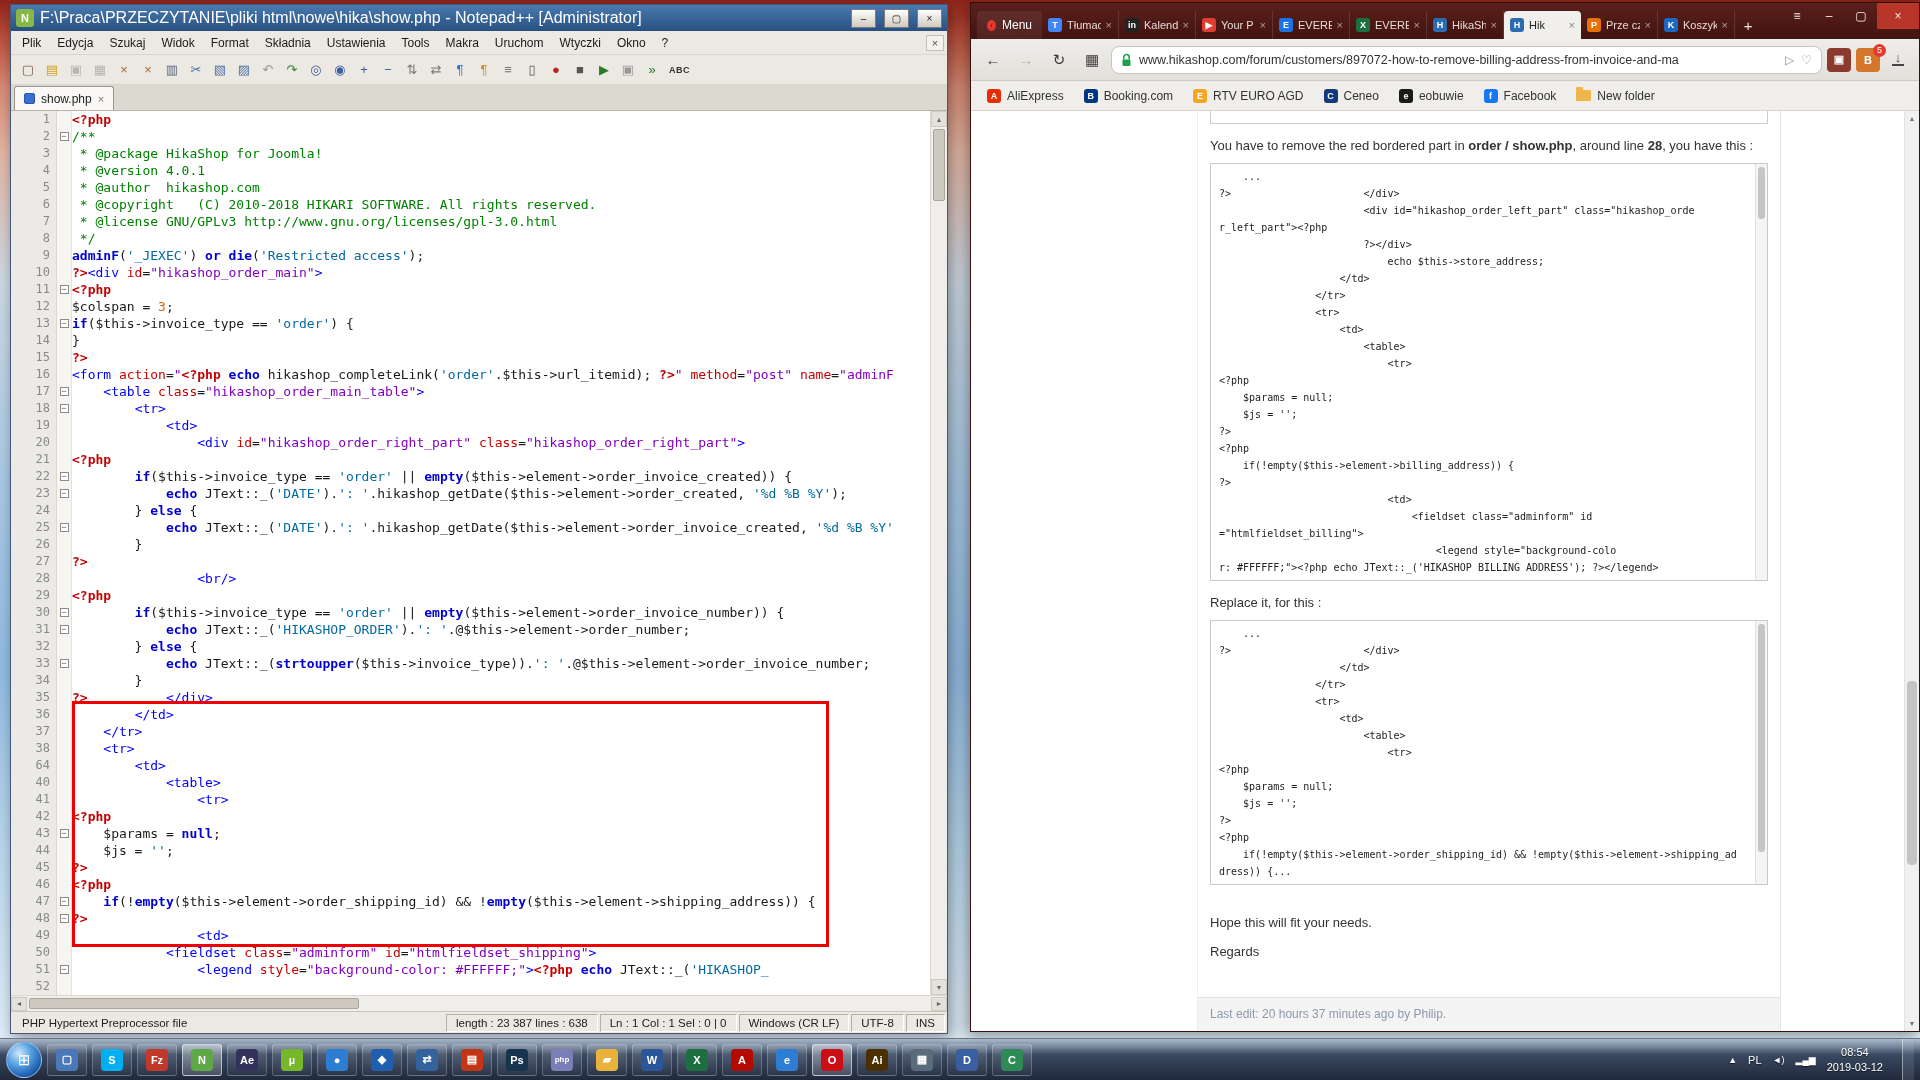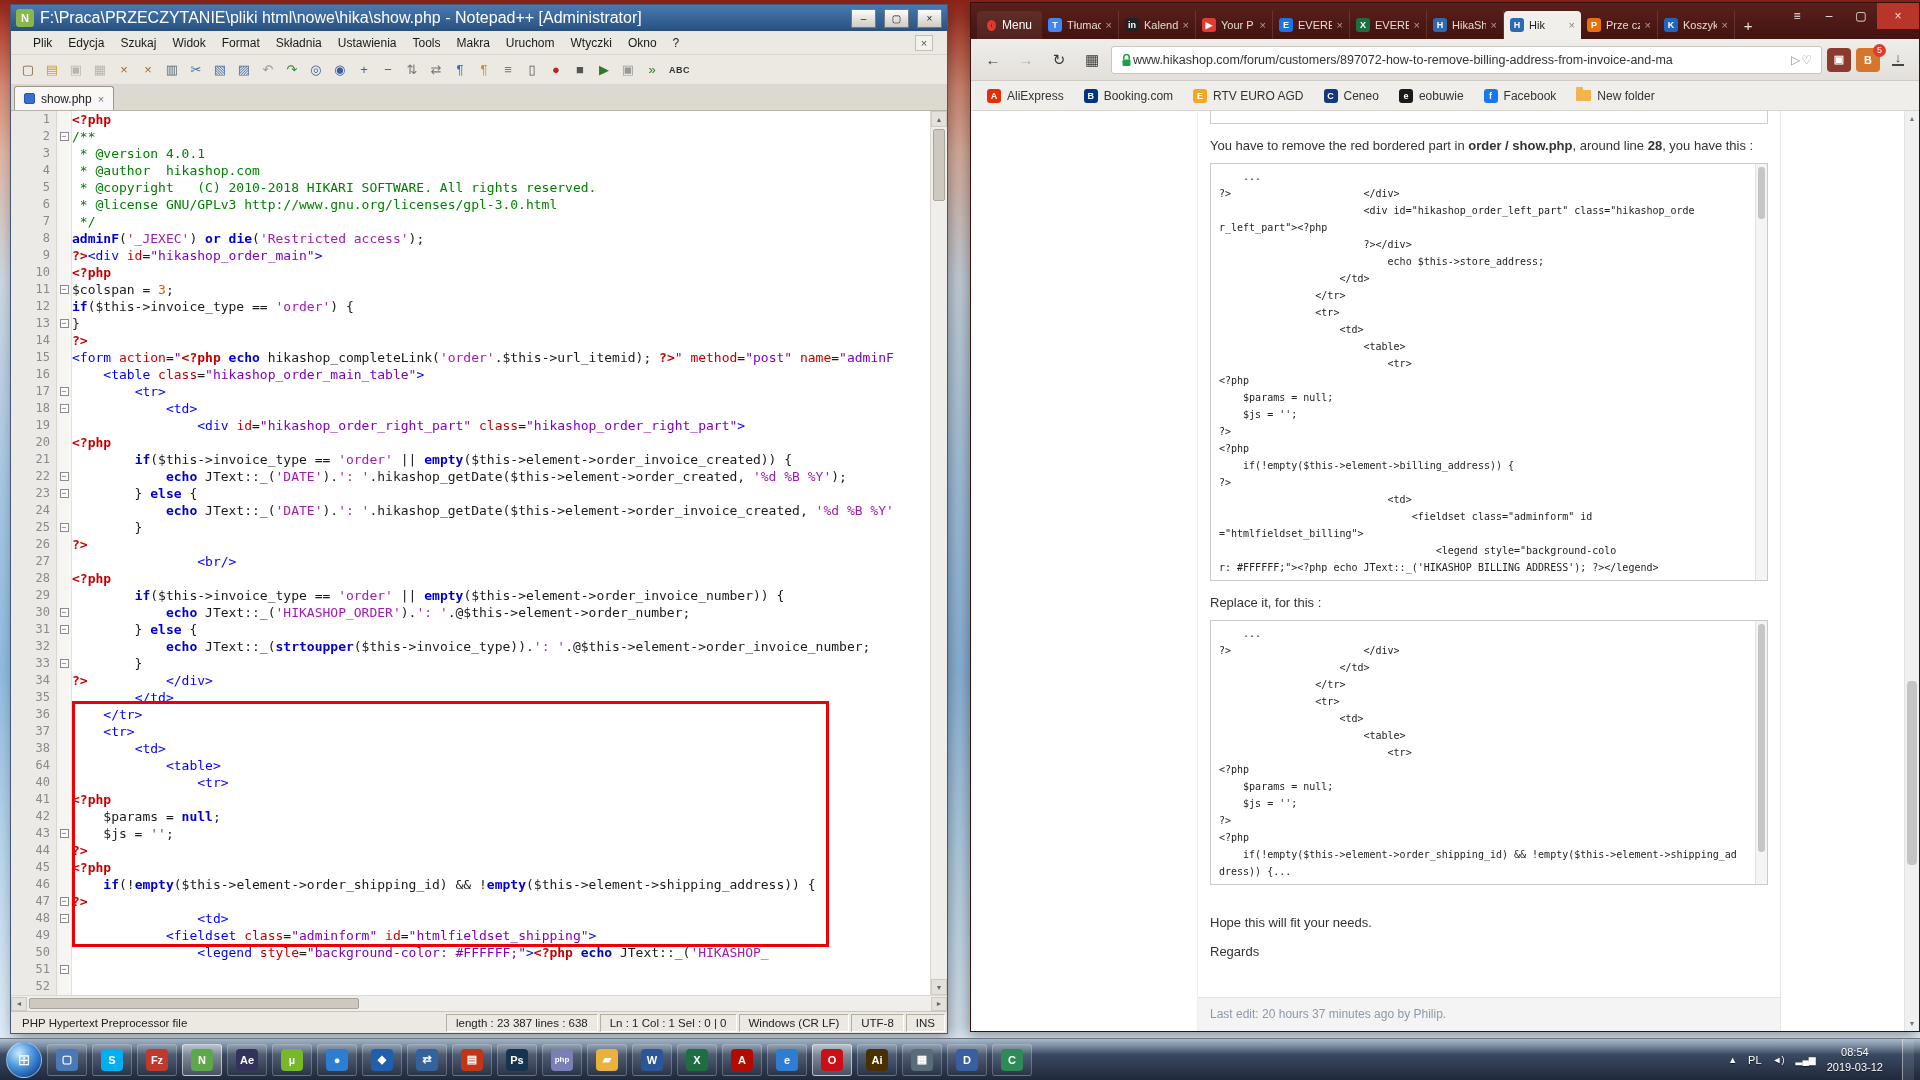--- a/index.html
+++ b/index.html
@@ -9,21 +9,21 @@
 
   
   .np-win{position:absolute;left:10px;top:4px;width:938px;height:1030px;border:1px solid #46587a;
     background:#ece9e2;box-shadow:3px 4px 14px rgba(0,0,0,.4);display:flex;flex-direction:column}
   .np-title{height:26px;background:linear-gradient(180deg,#4a7ab0,#27507f);display:flex;align-items:center;padding:0 5px;gap:6px;flex:none}
   .np-app-icon{width:18px;height:18px;background:#88b847;border-radius:3px;color:#fff;font-size:11px;font-weight:700;
     display:flex;align-items:center;justify-content:center;flex:none}
   .np-title-text{color:#fff;font-size:16px;flex:1;white-space:nowrap;overflow:hidden}
   .np-ctl{width:25px;height:19px;background:linear-gradient(#fefefe,#cfcabf);border:1px solid #76root7a7a;border:1px solid #7a7a7a;
     font-size:10px;display:flex;align-items:center;justify-content:center;color:#222;margin-left:2px;flex:none}
-  .np-menubar{height:24px;display:flex;align-items:center;background:#ece9e2;border-bottom:1px solid #dad6cc;padding:0 14px;font-size:12px;color:#1a1a1a;flex:none}
+  .np-menubar{height:24px;display:flex;align-items:center;background:#ece9e2;border-bottom:1px solid #dad6cc;padding:0 3px;font-size:12px;color:#1a1a1a;flex:none}
   .np-menu{padding:3px 8px}
   .np-menu-x{margin-left:auto;width:18px;height:16px;display:flex;align-items:center;justify-content:center;color:#555;font-size:11px;border:1px solid #c4c0b6;background:#f4f2ec}
   .np-toolbar{height:30px;display:flex;align-items:center;gap:2px;padding:0 6px;background:#ece9e2;border-bottom:1px solid #dad6cc;flex:none}
   .np-tool{width:22px;height:22px;display:flex;align-items:center;justify-content:center;font-size:13px;border-radius:2px}
   .np-tool.wide{width:auto;padding:0 4px;font-size:9px;font-weight:700;letter-spacing:.5px}
   .np-tabbar{height:26px;background:#dcd9d1;display:flex;align-items:flex-end;padding:2px 3px 0;border-bottom:1px solid #b8b4aa;flex:none}
   .np-tab{height:24px;background:#f9f8f6;border:1px solid #9a968c;border-bottom:none;display:flex;align-items:center;gap:6px;
     padding:0 9px;font-size:12px;color:#222;border-radius:3px 3px 0 0}
   .np-tab-save{width:11px;height:11px;background:#3a6fd0;border:1px solid #2a55a8;border-radius:2px;flex:none}
   .np-tab-x{color:#777;font-size:11px}
@@ -34,21 +34,21 @@
   .np-num{height:17px}
   .np-foldcol{width:15px;background:#f6f5f2;border-right:1px solid #e6e3dc;flex:none}
   .np-fold{height:17px;display:flex;align-items:center;justify-content:center}
   .np-foldbox{width:9px;height:9px;border:1px solid #8a8a8a;background:#fff;font-size:9px;line-height:7px;text-align:center;color:#555}
   .np-code{position:relative;flex:1;font:13px/17px "DejaVu Sans Mono",monospace;overflow:hidden}
   .np-line{height:17px;white-space:pre}
   .t-tag{color:#c40000;font-weight:700}
   .t-com{color:#008000}
   .t-comu{color:#008000;}
   .t-kw{color:#0000d0;font-weight:700}
-  .t-str{color:#a21caf}
+  .t-str{color:#0369a1}
   .t-htm{color:#0000ff}
   .t-attr{color:#c40000}
   .t-val{color:#8000c0}
   .t-num{color:#d06000}
   .t-txt{color:#1a1a1a}
   .np-redbox{position:absolute;left:61px;top:590px;width:757px;height:246px;border:3px solid #ee0000;pointer-events:none;z-index:5}
   .np-vscroll{width:17px;background:#f0eeea;border-left:1px solid #dcd8ce;position:relative;flex:none}
   .np-sarrow{height:16px;display:flex;align-items:center;justify-content:center;font-size:7px;color:#666;background:#e4e1da;border:1px solid #cfcbc2}
   .np-sarrow.bottom{position:absolute;bottom:0;left:0;right:0}
   .np-vthumb{position:absolute;left:2px;right:2px;top:18px;height:72px;background:#cdc9c0;border:1px solid #aaa69c;border-radius:2px}
@@ -76,21 +76,21 @@
   .op-tab-label{flex:1;overflow:hidden;white-space:nowrap}
   .op-tab-close{font-size:11px;color:rgba(255,255,255,.55)}
   .op-tab.active .op-tab-close{color:#888}
   .op-newtab{width:26px;height:28px;display:flex;align-items:center;justify-content:center;color:#f0e4e2;font-size:15px;flex:none}
   .op-wctl{position:absolute;top:0;right:0;display:flex}
   .op-wbtn{width:32px;height:26px;display:flex;align-items:center;justify-content:center;color:#f2e9e7;font-size:12px}
   .op-wbtn.close{width:42px;background:#b8352a}
   .op-toolbar{height:42px;background:linear-gradient(#efedea,#e3e0db);display:flex;align-items:center;gap:5px;padding:0 8px;border-bottom:1px solid #cfcbc5;flex:none}
   .op-nav{width:28px;height:28px;border-radius:50%;display:flex;align-items:center;justify-content:center;font-size:15px;color:#3a3a3a}
   .op-nav.disabled{color:#b3afa9}
-  .op-address{flex:1;height:28px;background:#fff;border:1px solid #c9c5bf;border-radius:3px;display:flex;align-items:center;gap:1px;padding:12px 9px;font-size:12.5px;color:#333}
+  .op-address{flex:1;height:28px;background:#fff;border:1px solid #c9c5bf;border-radius:8px;display:flex;align-items:center;gap:7px;padding:12px 9px;font-size:12.5px;color:#333}
   .op-url{flex:1;white-space:nowrap;overflow:hidden}
   .op-addr-ic{color:#9a958e;font-size:12px}
   .op-ext{width:24px;height:24px;border-radius:4px;position:relative;display:flex;align-items:center;justify-content:center;color:#fff;font-size:11px;font-weight:700;flex:none}
   .op-badge{position:absolute;top:-4px;right:-6px;min-width:13px;height:13px;border-radius:7px;background:#e23b2e;color:#fff;
     font-size:9px;font-weight:400;display:flex;align-items:center;justify-content:center;padding:0 2px}
   .op-dl{width:26px;display:flex;flex-direction:column;align-items:center;color:#444;font-size:13px;line-height:10px}
   .op-dl i{display:block;width:12px;height:2px;background:#444;margin-top:1px}
   .op-bookmarks{height:30px;background:#f0eeeb;border-bottom:1px solid #d8d4ce;display:fl display:flex;display:flex;align-items:center;gap:20px;padding:0 16px;font-size:12px;color:#333;flex:none}
   .op-bm{display:flex;align-items:center;gap:6px}
   .op-bmic{width:14px;height:14px;border-radius:3px;color:#fff;font-size:9px;font-weight:700;display:flex;align-items:center;justify-content:center}
@@ -327,20 +327,21 @@
           <div class="np-fold"></div>
           <div class="np-fold"></div>
           <div class="np-fold">
             <span class="np-foldbox">−</span>
           </div>
           <div class="np-fold"></div>
         </div>
       <div class="np-code">
           <div class="np-line"><span class="t-tag">&lt;?php</span></div>
           <div class="np-line"><span class="t-com">/**</span></div>
+          <div class="np-line"><span class="t-com"> * @package HikaShop for Joomla!</span></div>
           <div class="np-line"><span class="t-com"> * @version 4.0.1</span></div>
           <div class="np-line"><span class="t-com"> * @author  hikashop.com</span></div>
           <div class="np-line"><span class="t-com"> * @copyright   (C) 2010-2018 HIKARI SOFTWARE. All rights reserved.</span></div>
           <div class="np-line"><span class="t-com"> * @license GNU/GPLv3 </span><span class="t-comu">http://www.gnu.org/licenses/gpl-3.0.html</span></div>
           <div class="np-line"><span class="t-com"> */</span></div>
           <div class="np-line"><span class="t-kw">adminF</span><span class="t-txt">(</span><span class="t-str">'_JEXEC'</span><span class="t-txt">) </span><span class="t-kw">or</span><span class="t-txt"> </span><span class="t-kw">die</span><span class="t-txt">(</span><span class="t-str">'Restricted access'</span><span class="t-txt">);</span></div>
           <div class="np-line"><span class="t-tag">?&gt;</span><span class="t-htm">&lt;div </span><span class="t-attr">id</span><span class="t-txt">=</span><span class="t-val">"hikashop_order_main"</span><span class="t-htm">&gt;</span></div>
           <div class="np-line"><span class="t-tag">&lt;?php</span></div>
           <div class="np-line"><span class="t-txt">$colspan = </span><span class="t-num">3</span><span class="t-txt">;</span></div>
           <div class="np-line"><span class="t-kw">if</span><span class="t-txt">($this-&gt;invoice_type == </span><span class="t-str">'order'</span><span class="t-txt">) {</span></div>

